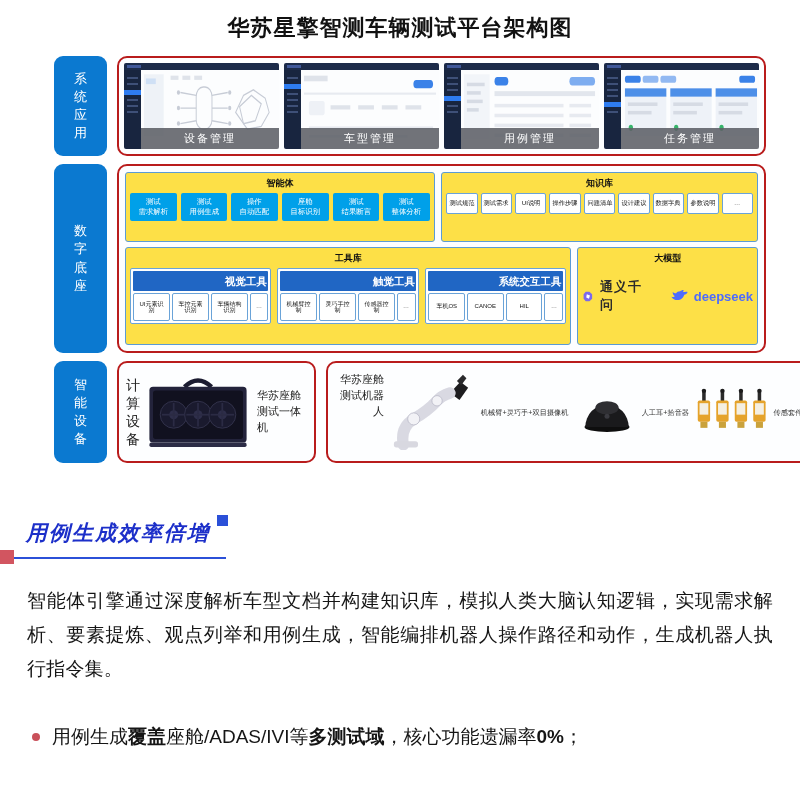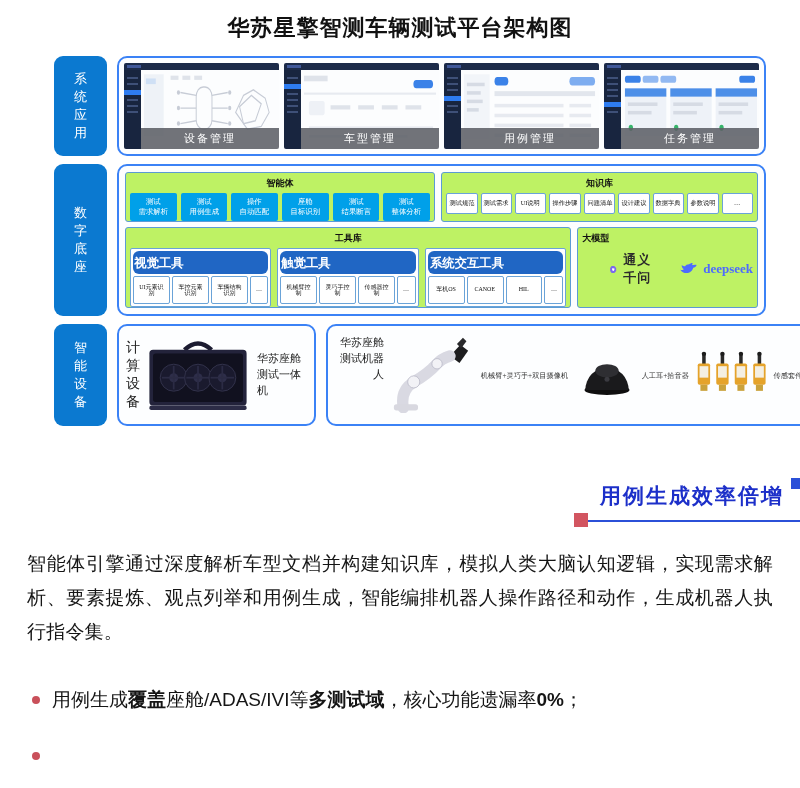--- a/index.html
+++ b/index.html
@@ -10,80 +10,80 @@
   .page-title{text-align:center;font-size:22px;font-weight:700;padding-top:13px;letter-spacing:1px;}
 
   
   .diagram{margin:13px 34px 0 54px;display:flex;flex-direction:column;gap:8px;}
   .drow{display:flex;gap:10px;}
   .row-label{
     flex:0 0 48px;background:#0b79d0;color:#fff;border-radius:9px;
     display:flex;align-items:center;justify-content:center;text-align:center;
     font-size:13px;line-height:1.4;padding:0 20px;box-sizing:border-box;
   }
-  .panel{border:2px solid #3b82f6;border-radius:10px;background:#fdfeff;box-sizing:border-box;font-family:Liberation Serif, serif;}
+  .panel{border:2px solid #b91c1c;border-radius:10px;background:#fdfeff;box-sizing:border-box;}
 
   
   .apps-panel{flex:1;display:flex;gap:5px;padding:5px;}
   .shot{flex:1;position:relative;height:86px;background:#f4f6f9;overflow:hidden;border-radius:2px;}
   .shot-top{position:absolute;top:0;left:0;right:0;height:7px;background:#1c2b4a;}
   .shot-top::before{content:"";position:absolute;left:3px;top:2px;width:14px;height:3px;background:#40589a;}
   .shot-side{position:absolute;left:0;top:7px;bottom:0;width:17px;background:#18253f;padding-top:3px;box-sizing:border-box;}
   .shot-side i{display:block;height:2px;background:#3e5078;margin:4px 3px 0;}
   .shot-side i.hl{height:5px;background:#2e7cf0;margin:5px 0 0;}
   .shot-body{position:absolute;left:17px;top:7px;right:0;bottom:0;background:#fcfdfe;}
   .shot-body svg{width:100%;height:100%;display:block;}
   .shot-cap{
     position:absolute;left:17px;right:0;bottom:0;height:21px;background:rgba(93,96,102,.88);
     color:#fff;font-size:11px;display:flex;align-items:center;justify-content:center;letter-spacing:2px;
   }
 
   
   .base-panel{flex:1;padding:6px;display:flex;flex-direction:column;gap:5px;}
   .base-row{display:flex;gap:6px;}
-  .sub-box{border:1px solid #5b9bd5;border-radius:3px;background:#bef264;padding:3px 4px 0;box-sizing:border-box;}
+  .sub-box{border:1px solid #5b9bd5;border-radius:3px;background:#fde047;padding:3px 4px 20px;box-sizing:border-box;}
   .sub-title{text-align:center;font-size:9px;font-weight:700;margin:1px 0 3px;}
   .agent-box{width:49%;}
   .agent-row{display:flex;gap:4px;}
   .agent-btn{flex:1;background:#00a0e9;color:#fff;border-radius:2px;text-align:center;
     padding:3px 1px;display:flex;flex-direction:column;justify-content:center;min-height:22px;}
   .agent-btn span{display:block;font-size:8px;line-height:1.3;transform:scale(.92);white-space:nowrap;}
   .knowledge-box{flex:1;}
   .chip-row{display:flex;gap:3px;}
   .chip{flex:1;border:1px solid #6aa3d8;border-radius:2px;height:19px;background:#fff;
     display:flex;align-items:center;justify-content:center;overflow:hidden;}
   .chip span{font-size:8px;transform:scale(.78);white-space:nowrap;}
   .tools-box{width:70.5%;}
   .tool-groups{display:flex;gap:6px;}
   .tool-group{flex:1;border:1px solid #6aa3d8;border-radius:2px;padding:2px;background:#fff;}
-  .tool-head{background:#2066c4;color:#fff;font-size:13px;font-weight:700;text-align:left;padding:2.5px 0;border-radius:6px;}
+  .tool-head{background:#2066c4;color:#fff;font-size:11px;font-weight:700;text-align:right;padding:2.5px 0;border-radius:1px;}
   .tool-head span{display:inline-block;transform:scale(.95);white-space:nowrap;}
   .tool-items{display:flex;gap:2px;margin-top:2px;}
   .tool-chip{flex:1;border:1px solid #6aa3d8;border-radius:2px;min-height:24px;background:#fff;
     display:flex;align-items:center;justify-content:center;text-align:center;padding:1px;overflow:hidden;}
   .tool-chip span{font-size:8px;line-height:1.15;transform:scale(.75);display:block;}
   .tool-chip.dots{flex:.45;}
-  .models-box{flex:1;display:flex;flex-direction:row;}
+  .models-box{flex:1;display:flex;flex-direction:column;}
   .model-row{flex:1;display:flex;align-items:center;justify-content:center;gap:22px;}
   .model{display:flex;align-items:center;gap:5px;}
   .model-name-cn{font-size:13px;font-weight:700;color:#2b2b2b;letter-spacing:1px;}
   .model-name-en{font-size:13px;font-weight:600;color:#4d6bfe;}
 
   
   .devices-left{flex:0 0 196px;display:flex;align-items:center;gap:5px;padding:5px 7px;height:102px;}
   .devices-right{flex:1;display:flex;align-items:stretch;gap:4px;padding:5px 8px;height:102px;}
   .vert-label{width:13px;font-size:14px;line-height:1.3;word-break:break-all;color:#222;}
   .prod-label{width:50px;font-size:11px;line-height:1.45;color:#222;}
   .robot-side-label{width:48px;font-size:11px;line-height:1.45;padding-top:4px;color:#222;text-align:right;}
   .figure{display:flex;flex-direction:row;align-items:center;justify-content:center;gap:2px;}
   .figure .cap{font-size:8px;color:#333;transform:scale(.9);white-space:nowrap;}
   .fig-robot{flex:1.3;}.fig-ear{flex:1;}.fig-sensors{flex:1.1;}.fig-cams{flex:1.35;}.fig-edge{flex:1.1;gap:44px;}
 
   
-  .section-wrap{display:flex;justify-content:flex-end;margin-top:54px;}
+  .section-wrap{display:flex;justify-content:flex-start;margin-top:54px;font-style:italic;}
   .section-head{position:relative;padding:2px 16px 10px 26px;border-bottom:2px solid #2b50d8;}
   .section-title{font-size:21px;font-weight:800;color:#1c2fc9;letter-spacing:2px;}
   .sq-red{position:absolute;left:0;bottom:-7px;width:14px;height:14px;background:#d25560;}
   .sq-blue{position:absolute;right:-2px;top:-2px;width:11px;height:11px;background:#2b50d8;}
   .intro{margin:25px 27px 0;font-size:19px;line-height:1.78;color:#151515;text-align:justify;letter-spacing:.2px;}
   .bullets{margin:4px 27px 0;}
   .bullet{font-size:19px;line-height:1.85;color:#151515;margin-top:21px;text-align:justify;}
   .bullet:first-child{margin-top:34px;}
   .dot{display:inline-block;width:8px;height:8px;border-radius:50%;background:#c9505a;margin:0 12px 3px 5px;vertical-align:middle;}
   .b{font-weight:700;}

